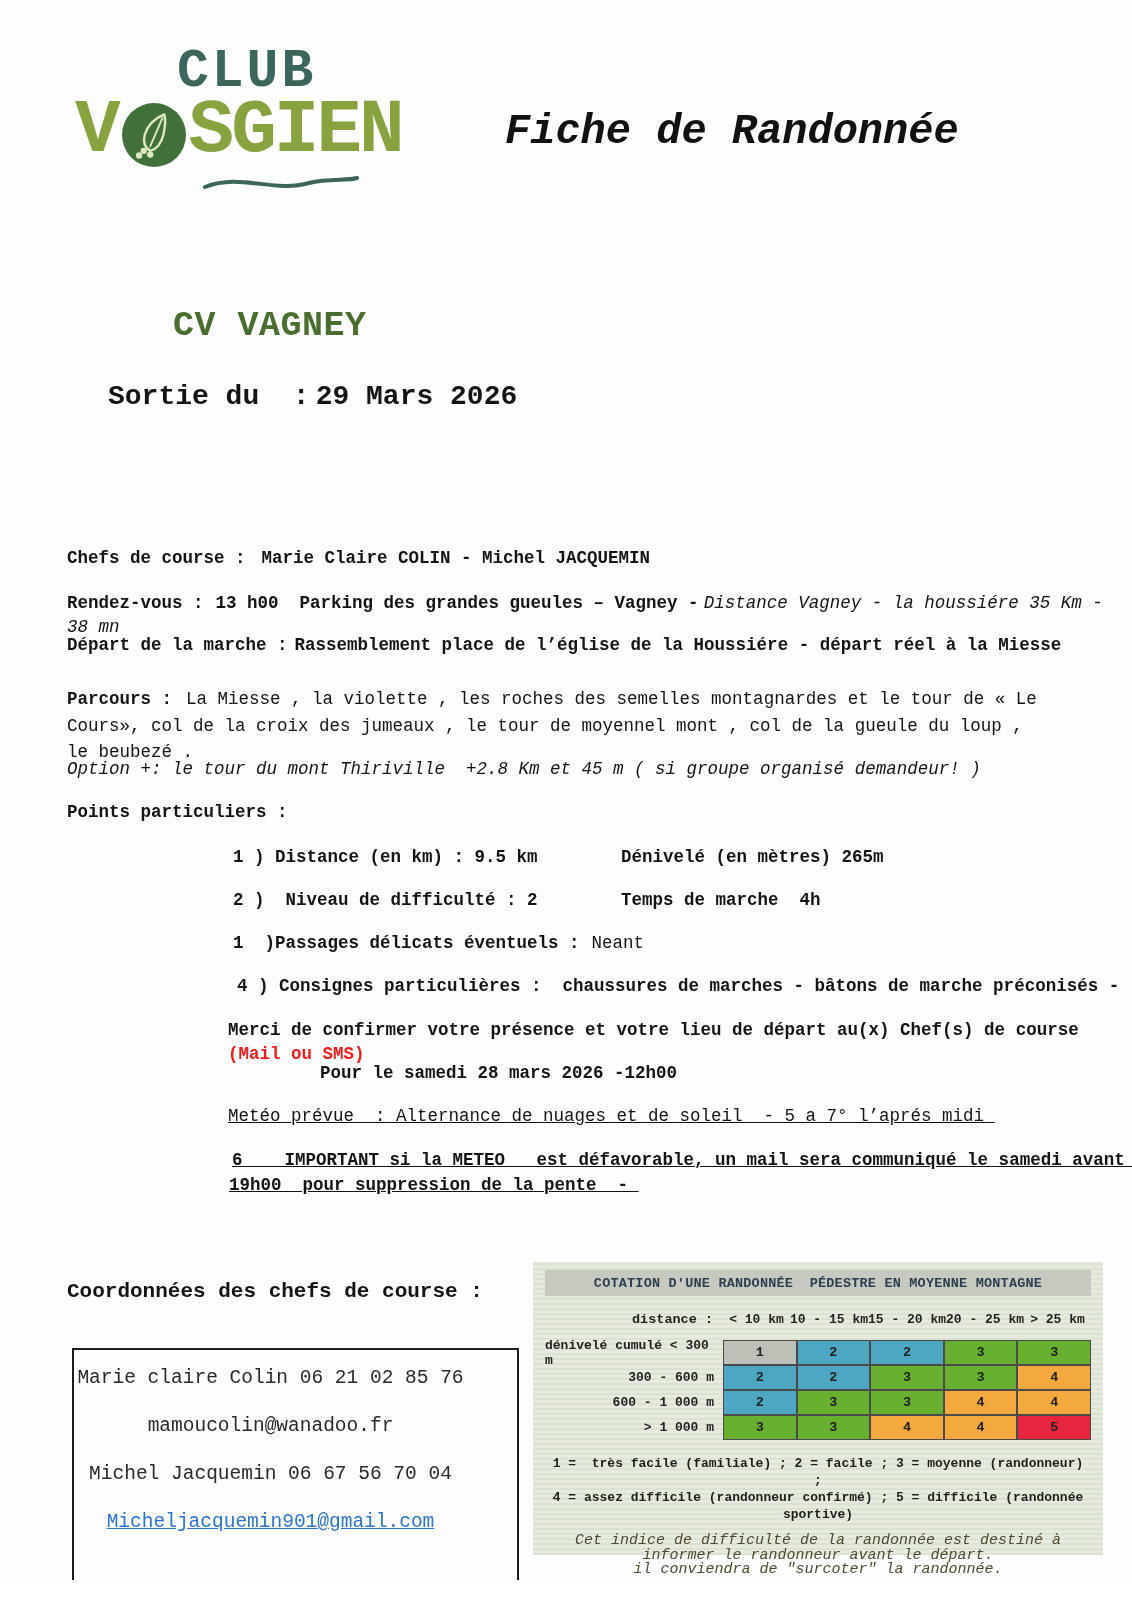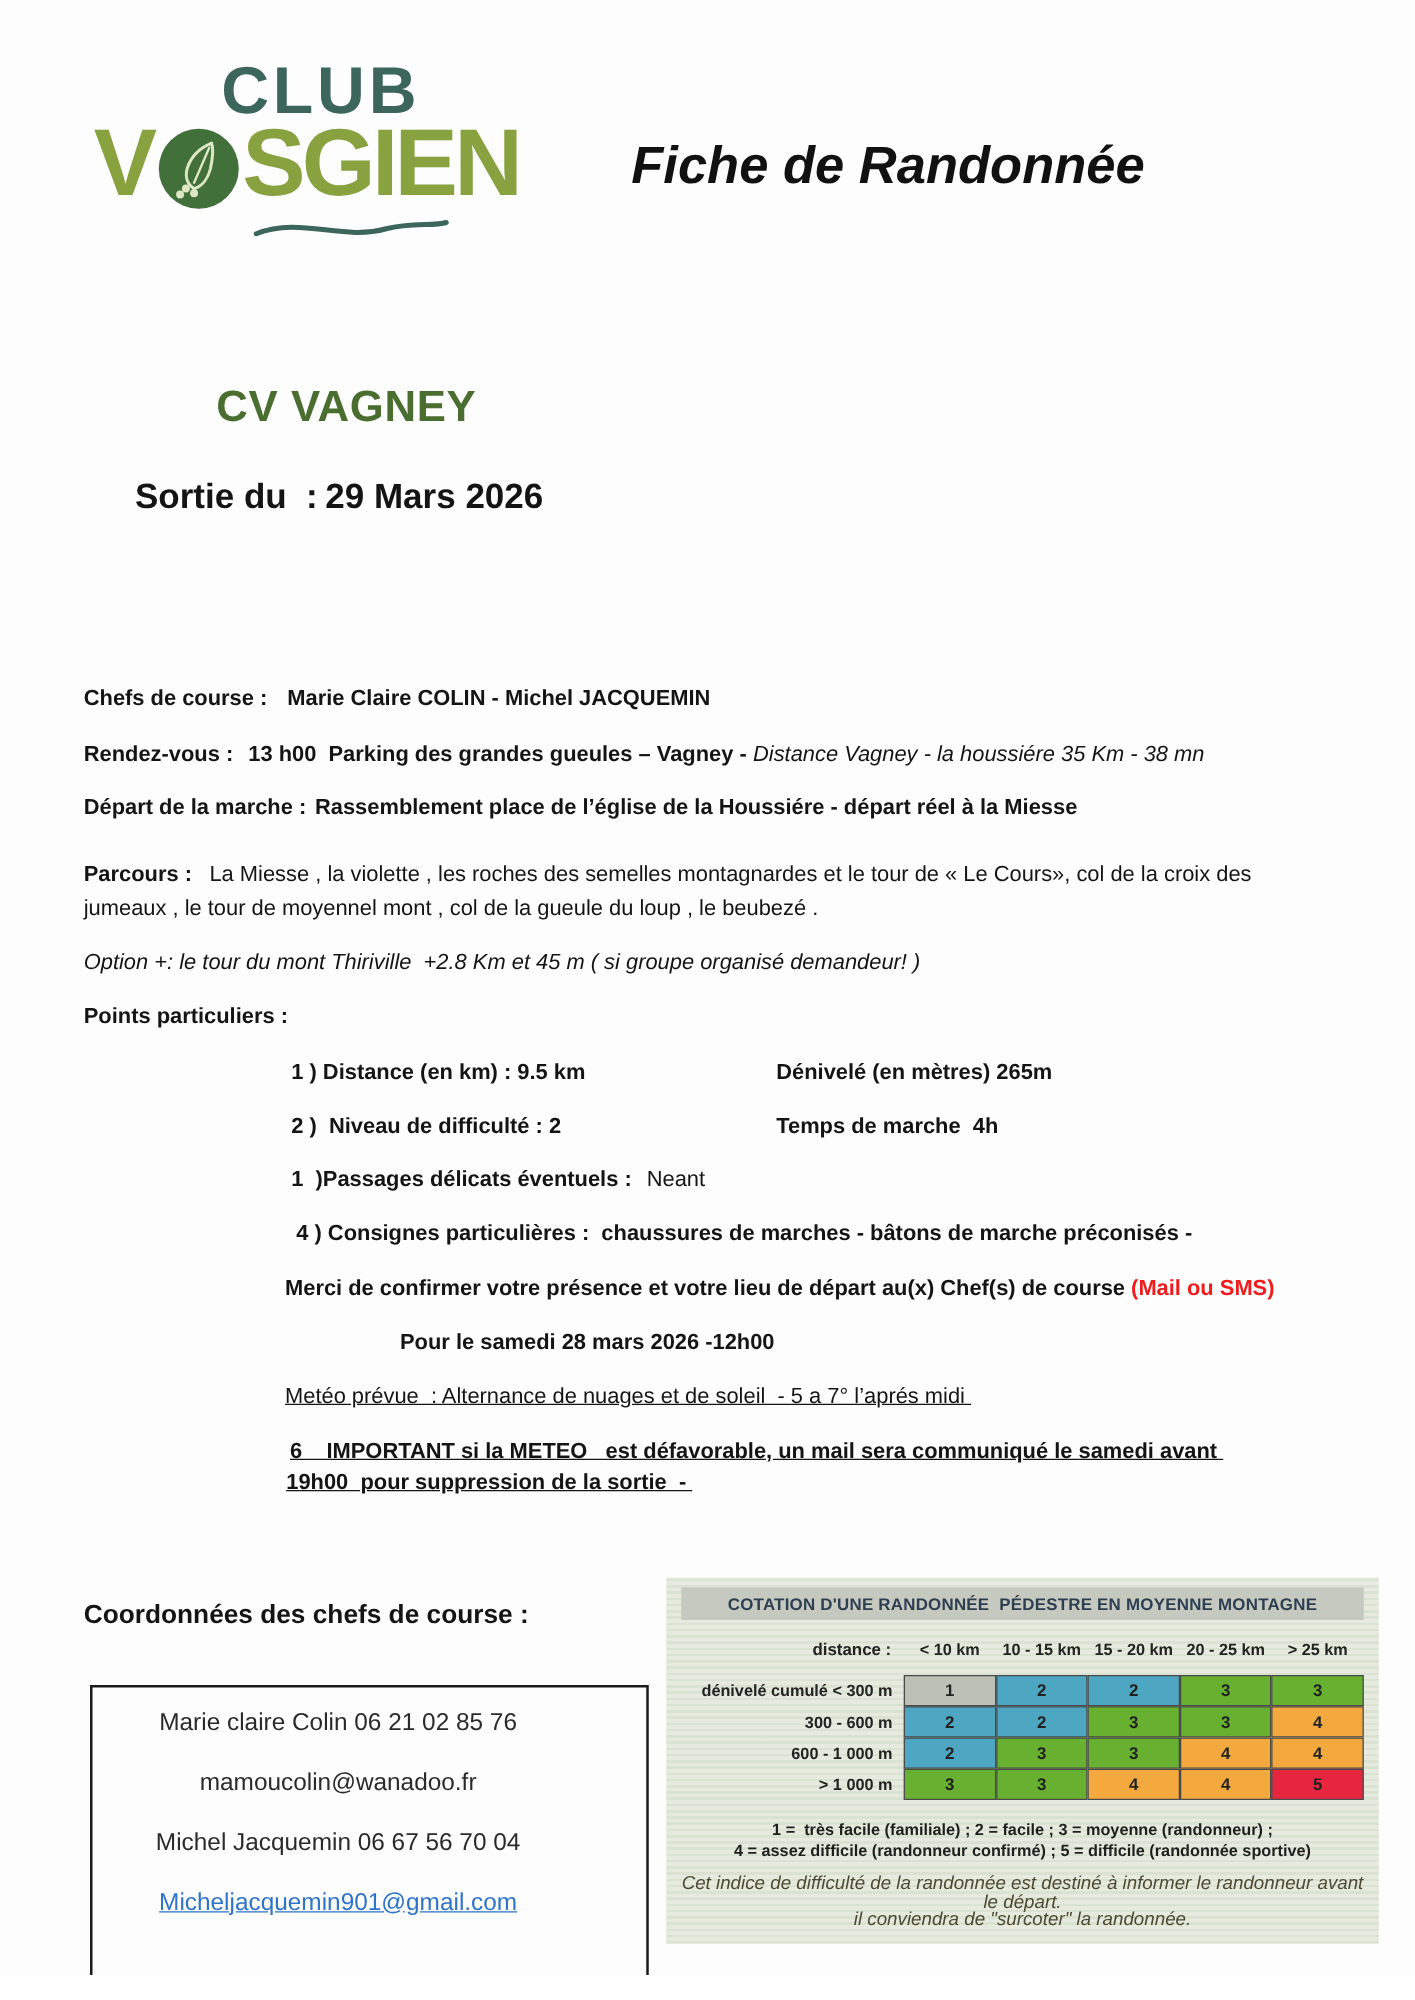--- a/index.html
+++ b/index.html
@@ -1,18 +1,18 @@
 <!DOCTYPE html>
 <html lang="fr"><head>
 <meta charset="utf-8">
 <style>
   html,body{margin:0;padding:0;background:#ffffff;}
   .page{
     position:relative;width:1132px;height:1580px;background:#fdfdfd;
-    font-family:Liberation Sans, sans-serif;color:#141414;overflow:hidden;
+    font-family:Liberation Mono, monospace;color:#141414;overflow:hidden;
   }
   .page [data-bind], .page .txt{white-space:pre-wrap;}
   .abs{position:absolute;}
   .b{font-weight:700;}
   .body-line{font-size:17.5px;line-height:24px;}
 
   
   #logo{left:75px;top:46px;width:400px;}
   .logo-club{margin-left:102px;font-size:53px;font-weight:700;letter-spacing:3px;
     color:#3c655c;line-height:1;}
@@ -154,21 +154,21 @@
 
   <div class="abs body-line" id="confirm-line">
     <span data-bind="points.confirm_text">Merci de confirmer votre présence et votre lieu de départ au(x) Chef(s) de course </span><span class="red" data-bind="points.confirm_red">(Mail ou SMS)</span>
   </div>
 
   <div class="abs body-line" id="deadline-line" data-bind="points.deadline">Pour le samedi 28 mars 2026 -12h00</div>
 
   <div class="abs body-line" id="meteo-line" data-bind="points.meteo">Metéo prévue  : Alternance de nuages et de soleil  - 5 a 7° l’aprés midi </div>
 
   <div class="abs body-line" id="important-1" data-bind="points.important_line1">6    IMPORTANT si la METEO   est défavorable, un mail sera communiqué le samedi avant </div>
-  <div class="abs body-line" id="important-2" data-bind="points.important_line2">19h00  pour suppression de la sortie  - </div>
+  <div class="abs body-line" id="important-2" data-bind="points.important_line2">19h00  pour suppression de la pente  - </div>
 
   <div class="abs" id="coord-heading" data-bind="contacts.heading">Coordonnées des chefs de course :</div>
 
   <div class="abs" id="contact-box">
     <div id="contact-lines">
         <div class="contact-line">Marie claire Colin  06 21 02 85 76</div>
         <div class="contact-line">mamoucolin@wanadoo.fr</div>
         <div class="contact-line">Michel Jacquemin 06 67 56 70 04</div>
         <div class="contact-line link">Micheljacquemin901@gmail.com</div>
       </div>

